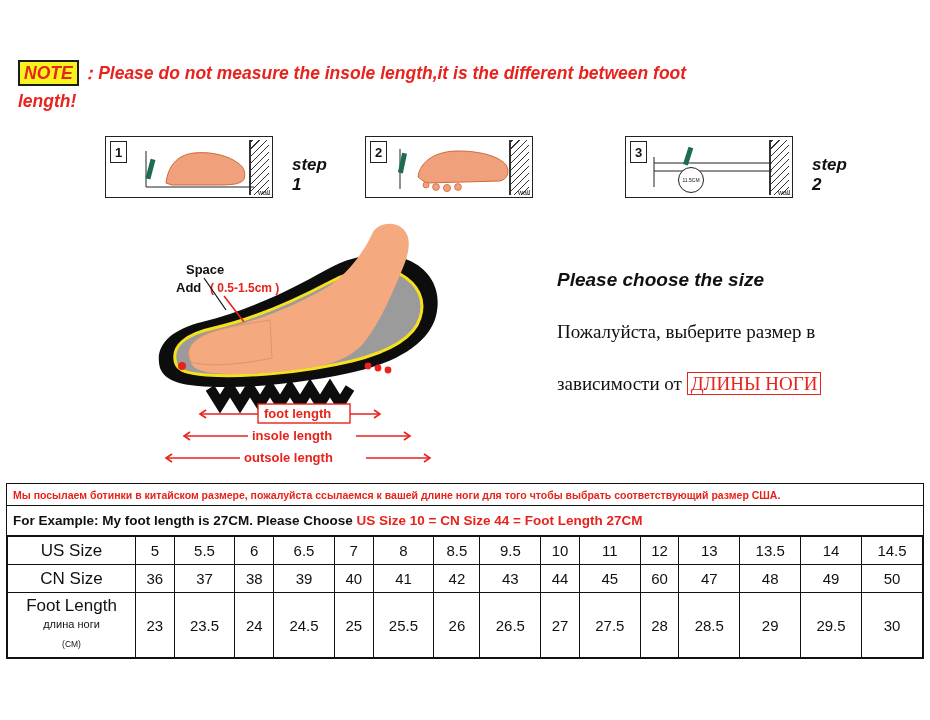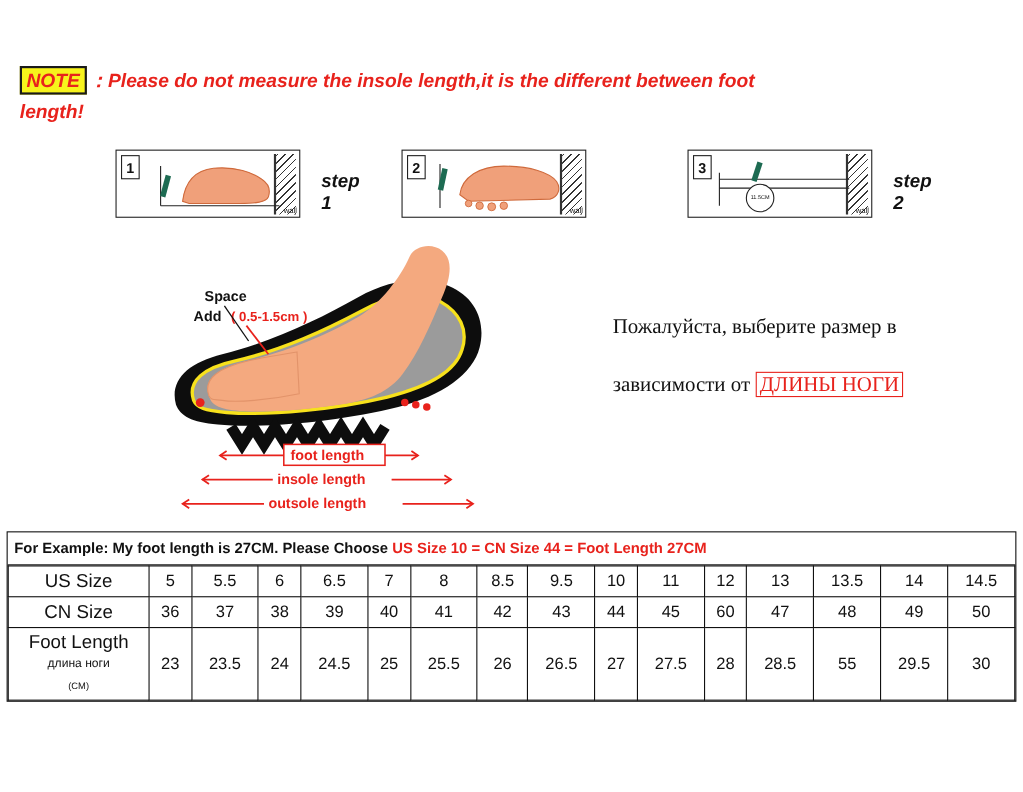--- a/index.html
+++ b/index.html
@@ -244,28 +244,30 @@
     </g>
     <rect x="118" y="186" width="92" height="19" fill="#fff" stroke="#e8221c" stroke-width="1.4"></rect>
     <text x="124" y="200" font-family="Liberation Sans, sans-serif" font-size="13" font-weight="bold" fill="#e8221c">foot length</text>
     <rect x="108" y="208" width="108" height="19" fill="#fff"></rect>
     <text x="112" y="222" font-family="Liberation Sans, sans-serif" font-size="13" font-weight="bold" fill="#e8221c">insole length</text>
     <rect x="100" y="230" width="126" height="19" fill="#fff"></rect>
     <text x="104" y="244" font-family="Liberation Sans, sans-serif" font-size="13" font-weight="bold" fill="#e8221c">outsole length</text>
   </svg>
 
   <div class="right-text">
+    <div class="rt-en">Please choose the size</div>
     <div class="rt-ru">Пожалуйста, выберите размер в</div>
     <div class="rt-ru">
       <span>зависимости от</span>
       <span class="hl-red-ru">ДЛИНЫ НОГИ</span>
     </div>
   </div>
 
   <div class="table-wrap">
+    <div class="tbl-head-ru">Мы посылаем ботинки в китайском размере, пожалуйста ссылаемся к вашей длине ноги для того чтобы выбрать соответствующий размер США.</div>
 
     <div class="tbl-note">
       <div class="tbl-note-line">
         <span class="blk">For Example: My foot length is 27CM. Please Choose </span><span>US Size 10 = CN Size 44 = Foot Length 27CM</span>
       </div>
     </div>
 
     <table class="sizes">
       <tbody>
         <tr>
@@ -315,21 +317,21 @@
           <td>24</td>
           <td>24.5</td>
           <td>25</td>
           <td>25.5</td>
           <td>26</td>
           <td>26.5</td>
           <td>27</td>
           <td>27.5</td>
           <td>28</td>
           <td>28.5</td>
-          <td>55</td>
+          <td>29</td>
           <td>29.5</td>
           <td>30</td>
         </tr>
       </tbody>
     </table>
   </div>
 
 </div>
 
 </body></html>

